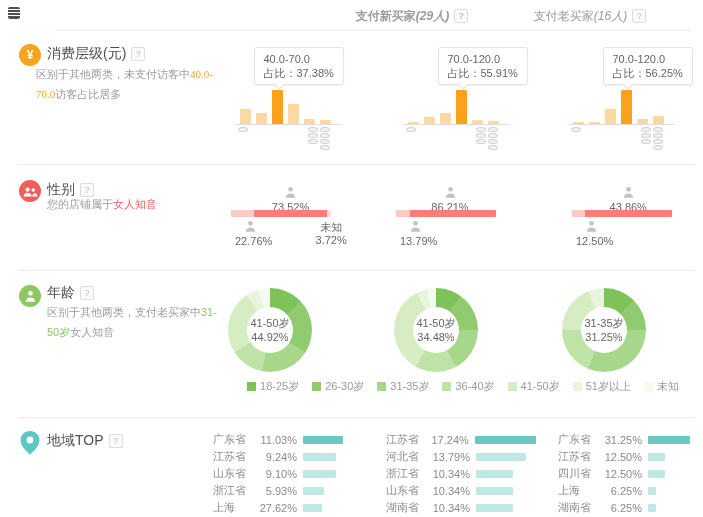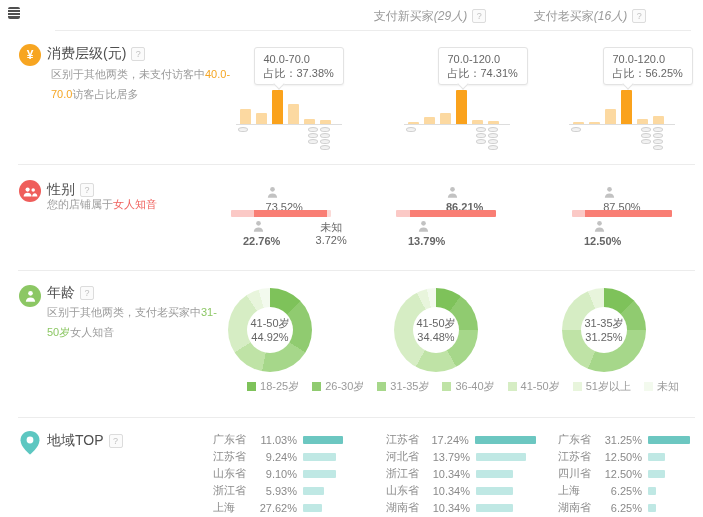--- a/index.html
+++ b/index.html
@@ -31,27 +31,27 @@
         padding:4px 9px;font-size:11px;line-height:14px;color:#666;white-space:nowrap;
         box-shadow:0 1px 2px rgba(0,0,0,.06);z-index:3;}
   .tip-caret{position:absolute;bottom:-4px;width:7px;height:7px;background:#fff;
         border-right:1px solid #e3e3e3;border-bottom:1px solid #e3e3e3;transform:rotate(45deg);}
   .vbar{position:absolute;bottom:21px;width:11px;border-radius:1px 1px 0 0;}
   .baseline{position:absolute;top:79px;left:4px;width:106px;border-top:1px solid #ddd;}
   .coin-stack{position:absolute;top:82px;display:flex;flex-direction:column-reverse;gap:1px;}
   .coin{width:8px;height:3px;border-radius:50%;background:#f2f2f2;border:1px solid #cfcfcf;}
   
   .gender-chart{position:absolute;width:150px;height:66px;font-size:11px;color:#666;}
-  .g-top{position:absolute;top:3px;width:50px;text-align:left;}
+  .g-top{position:absolute;top:3px;width:50px;text-align:center;}
   .person{display:block;height:14px;}
   .person svg{display:inline-block;}
   .g-pct{margin-top:1px;}
   .g-bar{position:absolute;top:27px;left:0;height:7px;display:flex;border-radius:1px;overflow:hidden;}
   .g-seg{height:7px;}
-  .g-bottom{position:absolute;top:37px;left:12px;width:46px;font-weight:bold;}
+  .g-bottom{position:absolute;top:37px;left:4px;width:46px;}
   .g-bottom .person{margin-left:9px;}
   .g-unk{position:absolute;top:38px;width:36px;text-align:center;font-size:11px;line-height:13px;}
   
   .donut-chart{position:absolute;width:84px;height:84px;}
   .ring{position:absolute;inset:0;border-radius:50%;}
   .hole{position:absolute;left:19px;top:19px;width:46px;height:46px;border-radius:50%;background:#fff;}
   .d-label{position:absolute;inset:0;display:flex;flex-direction:column;justify-content:center;
         align-items:center;font-size:11px;color:#666;line-height:14px;z-index:2;}
   .legend{position:absolute;display:flex;justify-content:center;align-items:center;gap:13px;
         font-size:11px;color:#9b9b9b;}
@@ -64,37 +64,37 @@
   .r-pct{width:40px;text-align:right;margin-right:6px;}
   .r-bar{height:8px;border-radius:1px;}
 </style>
 </head>
 <body>
 
 <div class="page">
 
   <div class="menu-icon"></div>
 
-  <div class="hdr" style="left:370px;width:120px;">
+  <div class="hdr" style="left:352px;width:120px;font-weight:bold;">
     <span>支付新买家</span><span class="num">(29人)</span><span class="help">?</span>
   </div>
   <div class="hdr" style="left:530px;width:120px;">
     <span>支付老买家</span><span class="num">(16人)</span><span class="help">?</span>
   </div>
 
   <div class="divider" style="top:30px;left:55px;right:12px;"></div>
   <div class="divider" style="top:164px;left:18px;right:8px;"></div>
   <div class="divider" style="top:270px;left:18px;right:8px;"></div>
   <div class="divider" style="top:417px;left:18px;right:8px;"></div>
 
   <div class="sec-icon" style="left:19px;top:44px;background:#f7a521;">¥</div>
   <div class="sec-title" style="left:47px;top:45px;">
     <span>消费层级(元)</span><span class="help">?</span>
   </div>
-  <div class="sec-desc" style="left:51px;top:64px;">
+  <div class="sec-desc" style="left:36px;top:64px;font-family:Liberation Serif, serif;">
     <span>区别于其他两类，未支付访客中</span><span class="hl-orange">40.0-70.0</span><span>访客占比居多</span>
   </div>
   <div class="bar-chart" style="left:232px;top:45px;">
       <div class="tooltip" style="left: 21.5px;">
         <div>40.0-70.0</div>
         <div>占比：37.38%</div>
         <div class="tip-caret" style="left: 20px;"></div>
       </div>
       <div class="vbar" style="left: 8px; height: 15px; background: rgb(252, 217, 161);"></div>
       <div class="vbar" style="left: 24px; height: 11px; background: rgb(252, 217, 161);"></div>
@@ -114,21 +114,21 @@
       <div class="coin-stack" style="left: 88px;">
         <div class="coin"></div>
         <div class="coin"></div>
         <div class="coin"></div>
         <div class="coin"></div>
       </div>
     </div>
   <div class="bar-chart" style="left:400px;top:45px;">
       <div class="tooltip" style="left: 37.5px;">
         <div>70.0-120.0</div>
-        <div>占比：74.31%</div>
+        <div>占比：55.91%</div>
         <div class="tip-caret" style="left: 20px;"></div>
       </div>
       <div class="vbar" style="left: 8px; height: 2px; background: rgb(252, 217, 161);"></div>
       <div class="vbar" style="left: 24px; height: 7px; background: rgb(252, 217, 161);"></div>
       <div class="vbar" style="left: 40px; height: 11px; background: rgb(252, 217, 161);"></div>
       <div class="vbar" style="left: 56px; height: 34px; background: rgb(250, 162, 28);"></div>
       <div class="vbar" style="left: 72px; height: 4px; background: rgb(252, 217, 161);"></div>
       <div class="vbar" style="left: 88px; height: 3px; background: rgb(252, 217, 161);"></div>
       <div class="baseline"></div>
       <div class="coin-stack" style="left: 6px;">
@@ -208,21 +208,21 @@
             <path d="M2 12.6C2 9.6 4.2 8 7 8s5 1.6 5 4.6z"></path>
           </svg></div>
         <div class="g-pct">22.76%</div>
       </div>
       <div class="g-unk" style="left: 82.14px;">
         <div>未知</div>
         <div>3.72%</div>
       </div>
     </div>
   <div class="gender-chart" style="left:396px;top:183px;">
-      <div class="g-top" style="left: 50px; font-weight: bold;">
+      <div class="g-top" style="left: 29px;">
         <div class="person"><svg width="13" height="13" viewBox="0 0 14 14" fill="#c2c2c2">
             <circle cx="7" cy="3.6" r="2.5"></circle>
             <path d="M2 12.6C2 9.6 4.2 8 7 8s5 1.6 5 4.6z"></path>
           </svg></div>
         <div class="g-pct">86.21%</div>
       </div>
       <div class="g-bar">
         <div class="g-seg" style="width: 13.79px; background: rgb(251, 201, 198);"></div>
         <div class="g-seg" style="width: 86.21px; background: rgb(249, 126, 116);"></div>
       </div>
@@ -233,21 +233,21 @@
           </svg></div>
         <div class="g-pct">13.79%</div>
       </div>
     </div>
   <div class="gender-chart" style="left:572px;top:183px;">
       <div class="g-top" style="left: 31.25px;">
         <div class="person"><svg width="13" height="13" viewBox="0 0 14 14" fill="#c2c2c2">
             <circle cx="7" cy="3.6" r="2.5"></circle>
             <path d="M2 12.6C2 9.6 4.2 8 7 8s5 1.6 5 4.6z"></path>
           </svg></div>
-        <div class="g-pct">87.50%</div>
+        <div class="g-pct">43.86%</div>
       </div>
       <div class="g-bar">
         <div class="g-seg" style="width: 12.5px; background: rgb(251, 201, 198);"></div>
         <div class="g-seg" style="width: 87.5px; background: rgb(249, 126, 116);"></div>
       </div>
       <div class="g-bottom">
         <div class="person"><svg width="13" height="13" viewBox="0 0 14 14" fill="#c2c2c2">
             <circle cx="7" cy="3.6" r="2.5"></circle>
             <path d="M2 12.6C2 9.6 4.2 8 7 8s5 1.6 5 4.6z"></path>
           </svg></div>

